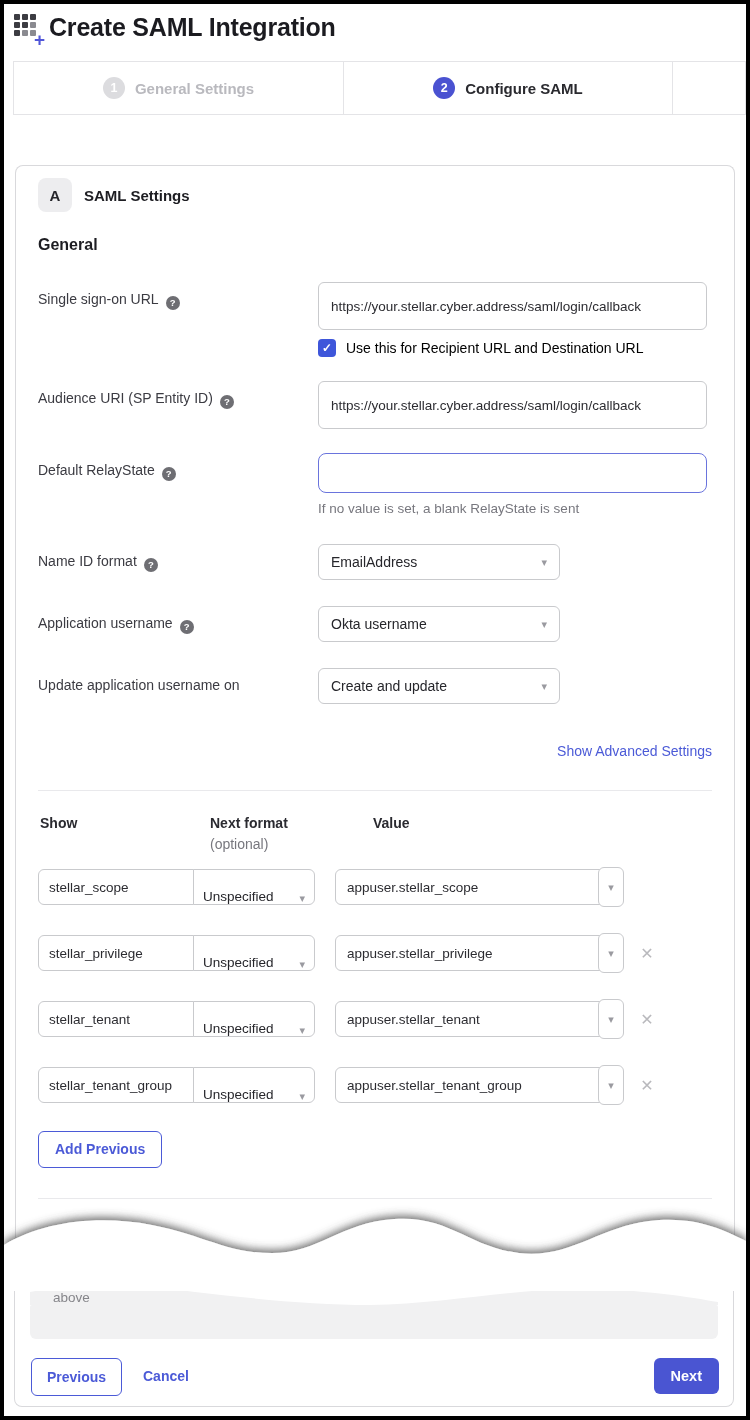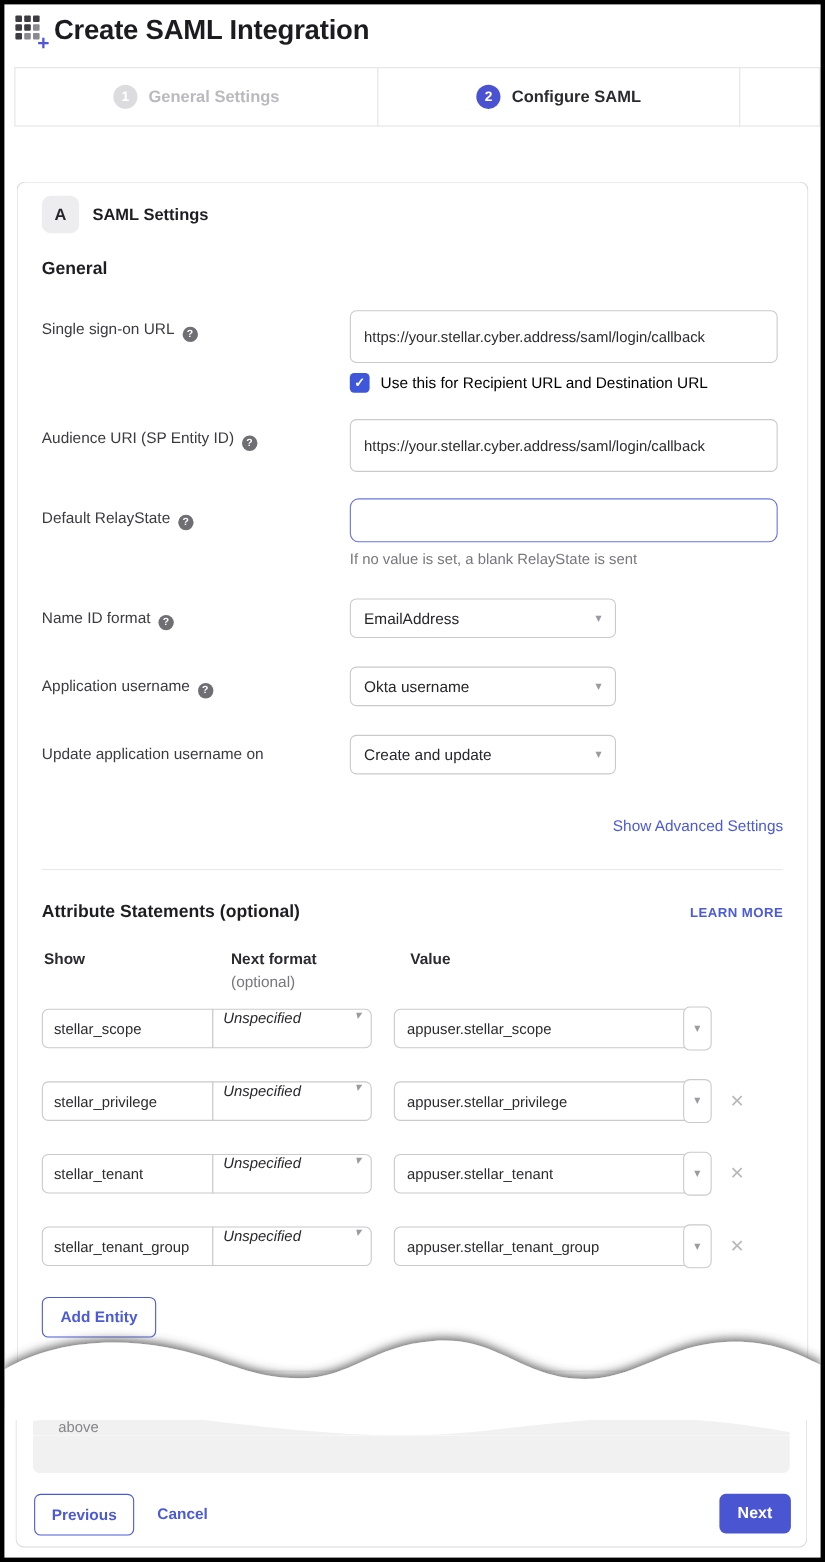--- a/index.html
+++ b/index.html
@@ -78,23 +78,23 @@
   .tbl-headers { margin-top:24px; position:relative; height:38px; font-size:14px; font-weight:bold; color:#2a2a30; }
   .tbl-headers .h-name { position:absolute; left:2px; top:0; }
   .tbl-headers .h-format { position:absolute; left:172px; top:0; }
   .tbl-headers .h-optional { position:absolute; left:172px; top:21px; font-weight:normal; color:#77777e; }
   .tbl-headers .h-value { position:absolute; left:335px; top:0; }
 
   .arow { display:flex; align-items:center; margin-top:26px; }
   .arow.first { margin-top:14px; }
   .a-name { width:156px; height:36px; border:1px solid #c9cacd; border-radius:6px 0 0 6px; padding:0 10px;
     font-size:13.5px; color:#2c2c31; background:#fff; font-family:"Liberation Sans",sans-serif; outline:none; }
-  .a-select { width:145px; height:36px; margin-left:-1px; border:1px solid #c9cacd; border-radius:0 6px 6px 0;
-    background:#fff; display:flex; align-items:flex-start; justify-content:space-between; padding:0 9px;
-    font-size:13.5px; color:#26262b;font-style:italic; }
+  .a-select { width:122px; height:36px; margin-left:-1px; border:1px solid #c9cacd; border-radius:0 6px 6px 0;
+    background:#fff; display:flex; align-items:flex-end; justify-content:space-between; padding:0 9px;
+    font-size:13.5px; color:#26262b; }
   .a-vwrap { display:flex; align-items:center; margin-left:20px; }
   .a-value { width:270px; height:36px; border:1px solid #c9cacd; border-radius:6px; padding:0 11px;
     font-size:13.5px; color:#2c2c31; background:#fff; font-family:"Liberation Sans",sans-serif; outline:none; }
   .a-caret-btn { width:26px; height:40px; margin-left:-7px; border:1px solid #c9cacd; border-radius:6px;
     background:#fff; display:flex; align-items:center; justify-content:center; position:relative; z-index:1; }
   .a-del { margin-left:13px; color:#b9b9bd; font-size:16px; cursor:pointer; width:20px; text-align:center; }
   .a-del.hidden { visibility:hidden; }
 
   .add-btn { margin-top:26px; display:inline-block; padding:0 16px; height:37px; line-height:35px;
     border:1px solid #4b5ad7; border-radius:6px; background:#fff; color:#4b5ad7; font-weight:bold; font-size:14px; cursor:pointer; }
@@ -218,24 +218,20 @@
         </div>
       </div>
     </div>
 
     <div class="adv-row">
       <span class="link">Show Advanced Settings</span>
     </div>
 
     <hr class="div">
 
-    <div class="attr-head">
-      <span class="attr-title">Attribute Statements (optional)</span>
-      <span class="learn-more">LEARN MORE</span>
-    </div>
 
     <div class="tbl-headers">
       <span class="h-name">Show</span>
       <span class="h-format">Next format</span>
       <span class="h-optional">(optional)</span>
       <span class="h-value">Value</span>
     </div>
 
     <div class="arow first">
       <input class="a-name" value="stellar_scope" style="">
@@ -290,21 +286,21 @@
       </div>
       <div class="a-vwrap">
         <input class="a-value" value="appuser.stellar_tenant_group" style="">
         <span class="a-caret-btn">
             <span class="caret">▾</span>
           </span>
         <span class="a-del">✕</span>
       </div>
     </div>
 
-    <div><span class="add-btn">Add Entity</span></div>
+    <div><span class="add-btn">Add Previous</span></div>
 
     <hr class="div">
   </div>
 </div>
 
 <svg class="tear" viewBox="0 0 742 88" preserveAspectRatio="none">
   <defs>
     <filter id="tearShadow" x="-20%" y="-60%" width="140%" height="220%">
       <feDropShadow dx="0" dy="-3" stdDeviation="4.5" flood-color="#4a4a4a" flood-opacity="0.8"></feDropShadow>
     </filter>

